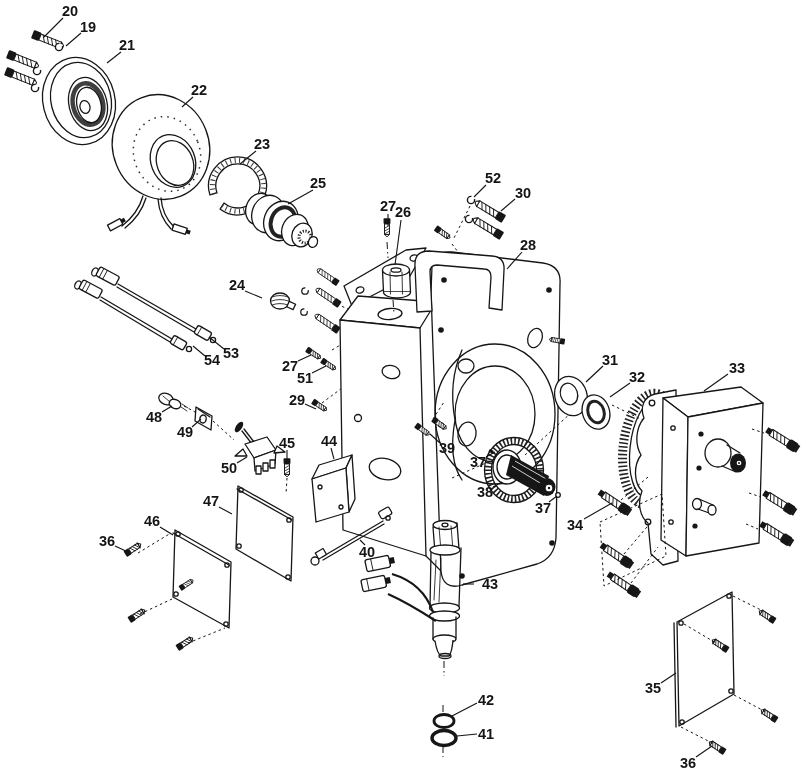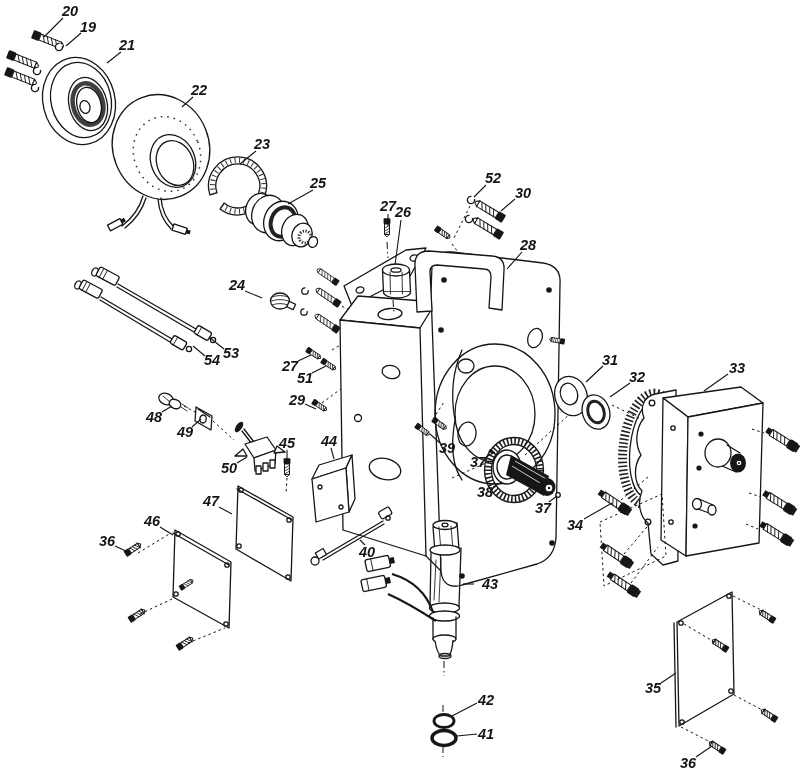--- a/index.html
+++ b/index.html
@@ -1,17 +1,17 @@
 <!DOCTYPE html>
 <html><head>
 <meta charset="utf-8">
 <style>
   html,body{margin:0;padding:0;background:#ffffff;}
   .stage{position:relative;width:803px;height:777px;background:#fde047;overflow:hidden;
-         font-family:"Liberation Sans",sans-serif;font-style:italic;}
+         font-family:"Liberation Sans",sans-serif;}
   svg{display:block}
   .s   {fill:none;stroke:#161616;stroke-width:1.3;stroke-linejoin:round;stroke-linecap:round}
   .sf  {fill:#ffffff;stroke:#161616;stroke-width:1.3;stroke-linejoin:round}
   .sth {fill:none;stroke:#161616;stroke-width:.85;stroke-linecap:round}
   .dk  {fill:#161616;stroke:none}
   .dash{fill:none;stroke:#161616;stroke-width:1;stroke-dasharray:2.5 3}
   .ddot{fill:none;stroke:#161616;stroke-width:1;stroke-dasharray:7 3 1.5 3}
   .teeth {fill:none;stroke:#222222;stroke-width:7;stroke-dasharray:1.6 2.1}
   .teeth2{fill:none;stroke:#222222;stroke-width:9;stroke-dasharray:1.6 2.3}
   .hatch {fill:none;stroke:#333333;stroke-width:5;stroke-dasharray:1 3.5}

